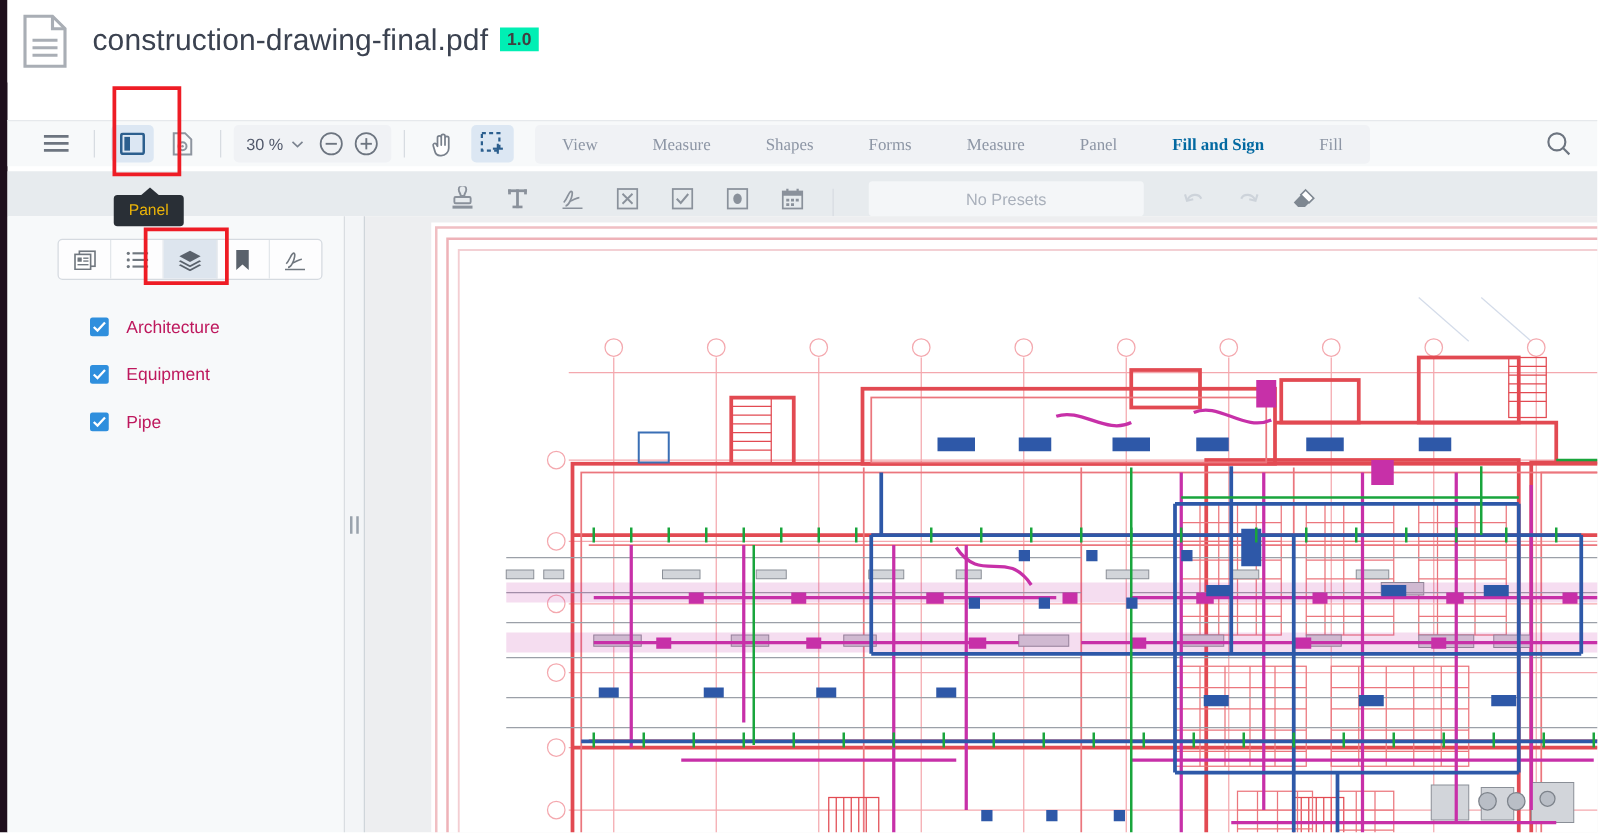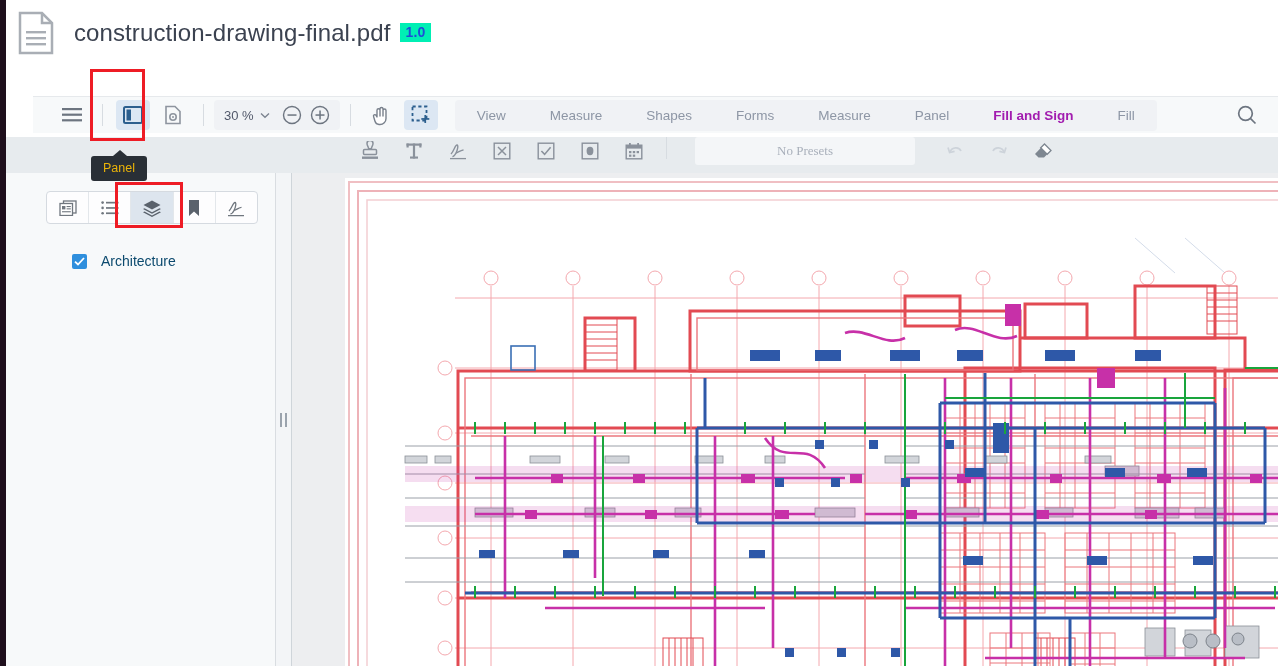--- a/index.html
+++ b/index.html
@@ -21,63 +21,62 @@
   .titlebar {
     position: absolute; left: 6px; top: 0; right: 0; height: 66px;
     background: #ffffff; display: flex; align-items: center; padding-left: 12px;
   }
   .doc-icon { width: 36px; height: 44px; flex: 0 0 auto; }
   .doc-title {
     font-size: 24px; color: #3b4250; margin-left: 20px; white-space: nowrap;
     letter-spacing: .1px;
   }
   .version-badge {
-    display: inline-block; background: #00efb4; color: #1d4ed8;
+    display: inline-block; background: #00efb4; color: #404040;
     font-size: 14px; font-weight: bold; padding: 2px 6px 3px 6px;
     margin-left: 9px; vertical-align: 4px; line-height: 1;
   }
 
   
   .toolbar1 {
     position: absolute; left: 6px; top: 96px; right: 0; height: 37px;
     background: #f7f9fa; display: flex; align-items: center;
     border-top: 1px solid #e6e9ec;
-    margin-left: 27px;
   }
   .tb-btn {
     width: 34px; height: 30px; display: flex; align-items: center;
     justify-content: center; border-radius: 4px; margin: 0 3px;
   }
   .tb-btn.first { margin-left: 22px; }
   .tb-btn.active { background: #dce7f3; }
   .divider { width: 1px; height: 22px; background: #d7dce1; margin: 0 10px; }
 
   .zoom-group {
     display: flex; align-items: center; background: #f0f2f5;
     border-radius: 4px; height: 30px; padding: 0 6px;
   }
   .zoom-val { font-size: 13px; color: #51586a; padding: 0 4px; }
   .zoom-chev { margin: 0 8px 0 2px; }
   .circ-btn { width: 28px; height: 28px; display:flex; align-items:center; justify-content:center; }
 
   .menu-tabs {
     display: flex; align-items: center; background: #f0f2f5;
-    border-radius: 4px; height: 31px; margin-left: 14px;
+    border-radius: 4px; height: 31px; margin-left: 14px; font-family: Liberation Serif, serif;
   }
   .menu-tab {
     font-size: 13.5px; color: #8d96a5; padding: 0 22px; line-height: 31px;
     white-space: nowrap;
   }
-  .menu-tab.active { color: #a21caf; font-weight: bold; }
+  .menu-tab.active { color: #0369a1; font-weight: bold; }
   .search-btn { margin-left: auto; margin-right: 14px; }
 
   
   .toolbar2 {
     position: absolute; left: 6px; top: 137px; right: 0; height: 36px;
-    background: #e7ebee; display: flex; align-items: flex-start; font-family: Liberation Serif, serif;
+    background: #e7ebee; display: flex; align-items: flex-end;
   }
   .t2-spacer { width: 342px; }
   .t2-btn { width: 30px; height: 28px; display:flex; align-items:center; justify-content:center; margin: 0 7px; }
   .presets {
     width: 220px; height: 28px; background: #f4f6f8; border-radius: 3px;
     display: flex; align-items: center; justify-content: center;
     font-size: 13px; color: #a9b0bb; margin-left: 18px;
   }
   .t2-right { display: flex; align-items: center; margin-left: 18px; }
 
@@ -99,21 +98,21 @@
   .panel-tab.active { background: #dde5ee; }
 
   .layer-list { margin-top: 18px; }
   .layer-row {
     display: flex; align-items: center; height: 38px; padding-left: 66px;
   }
   .chk {
     width: 15px; height: 15px; background: #2f8fdd; border-radius: 2px;
     display: flex; align-items: center; justify-content: center; flex: 0 0 auto;
   }
-  .layer-label { font-size: 14px; color: #0c4a6e; margin-left: 14px; }
+  .layer-label { font-size: 14px; color: #be185d; margin-left: 14px; }
 
   
   .splitter {
     position: absolute; left: 276px; top: 173px; width: 16px; bottom: 0;
     background: #f3f5f7; border-right: 1px solid #cfd5da;
     display: flex; align-items: center; justify-content: center;
   }
   .grip { width: 7px; height: 14px; display: flex; justify-content: space-between; }
   .grip span { width: 2px; height: 14px; background: #9aa3ad; }
 
@@ -438,20 +437,36 @@
     </div>
 
     <div class="layer-list">
       <div class="layer-row">
         <span class="chk">
           <svg width="11" height="9" viewBox="0 0 11 9">
               <path d="M1 4.6 L4 7.5 L10 1" fill="none" stroke="#ffffff" stroke-width="1.8"></path>
             </svg>
         </span>
         <span class="layer-label">Architecture</span>
+      </div>
+      <div class="layer-row">
+        <span class="chk">
+          <svg width="11" height="9" viewBox="0 0 11 9">
+              <path d="M1 4.6 L4 7.5 L10 1" fill="none" stroke="#ffffff" stroke-width="1.8"></path>
+            </svg>
+        </span>
+        <span class="layer-label">Equipment</span>
+      </div>
+      <div class="layer-row">
+        <span class="chk">
+          <svg width="11" height="9" viewBox="0 0 11 9">
+              <path d="M1 4.6 L4 7.5 L10 1" fill="none" stroke="#ffffff" stroke-width="1.8"></path>
+            </svg>
+        </span>
+        <span class="layer-label">Pipe</span>
       </div>
     </div>
   </div>
 
   <div class="splitter">
     <span class="grip">
         <span></span>
         <span></span>
       </span>
   </div>

